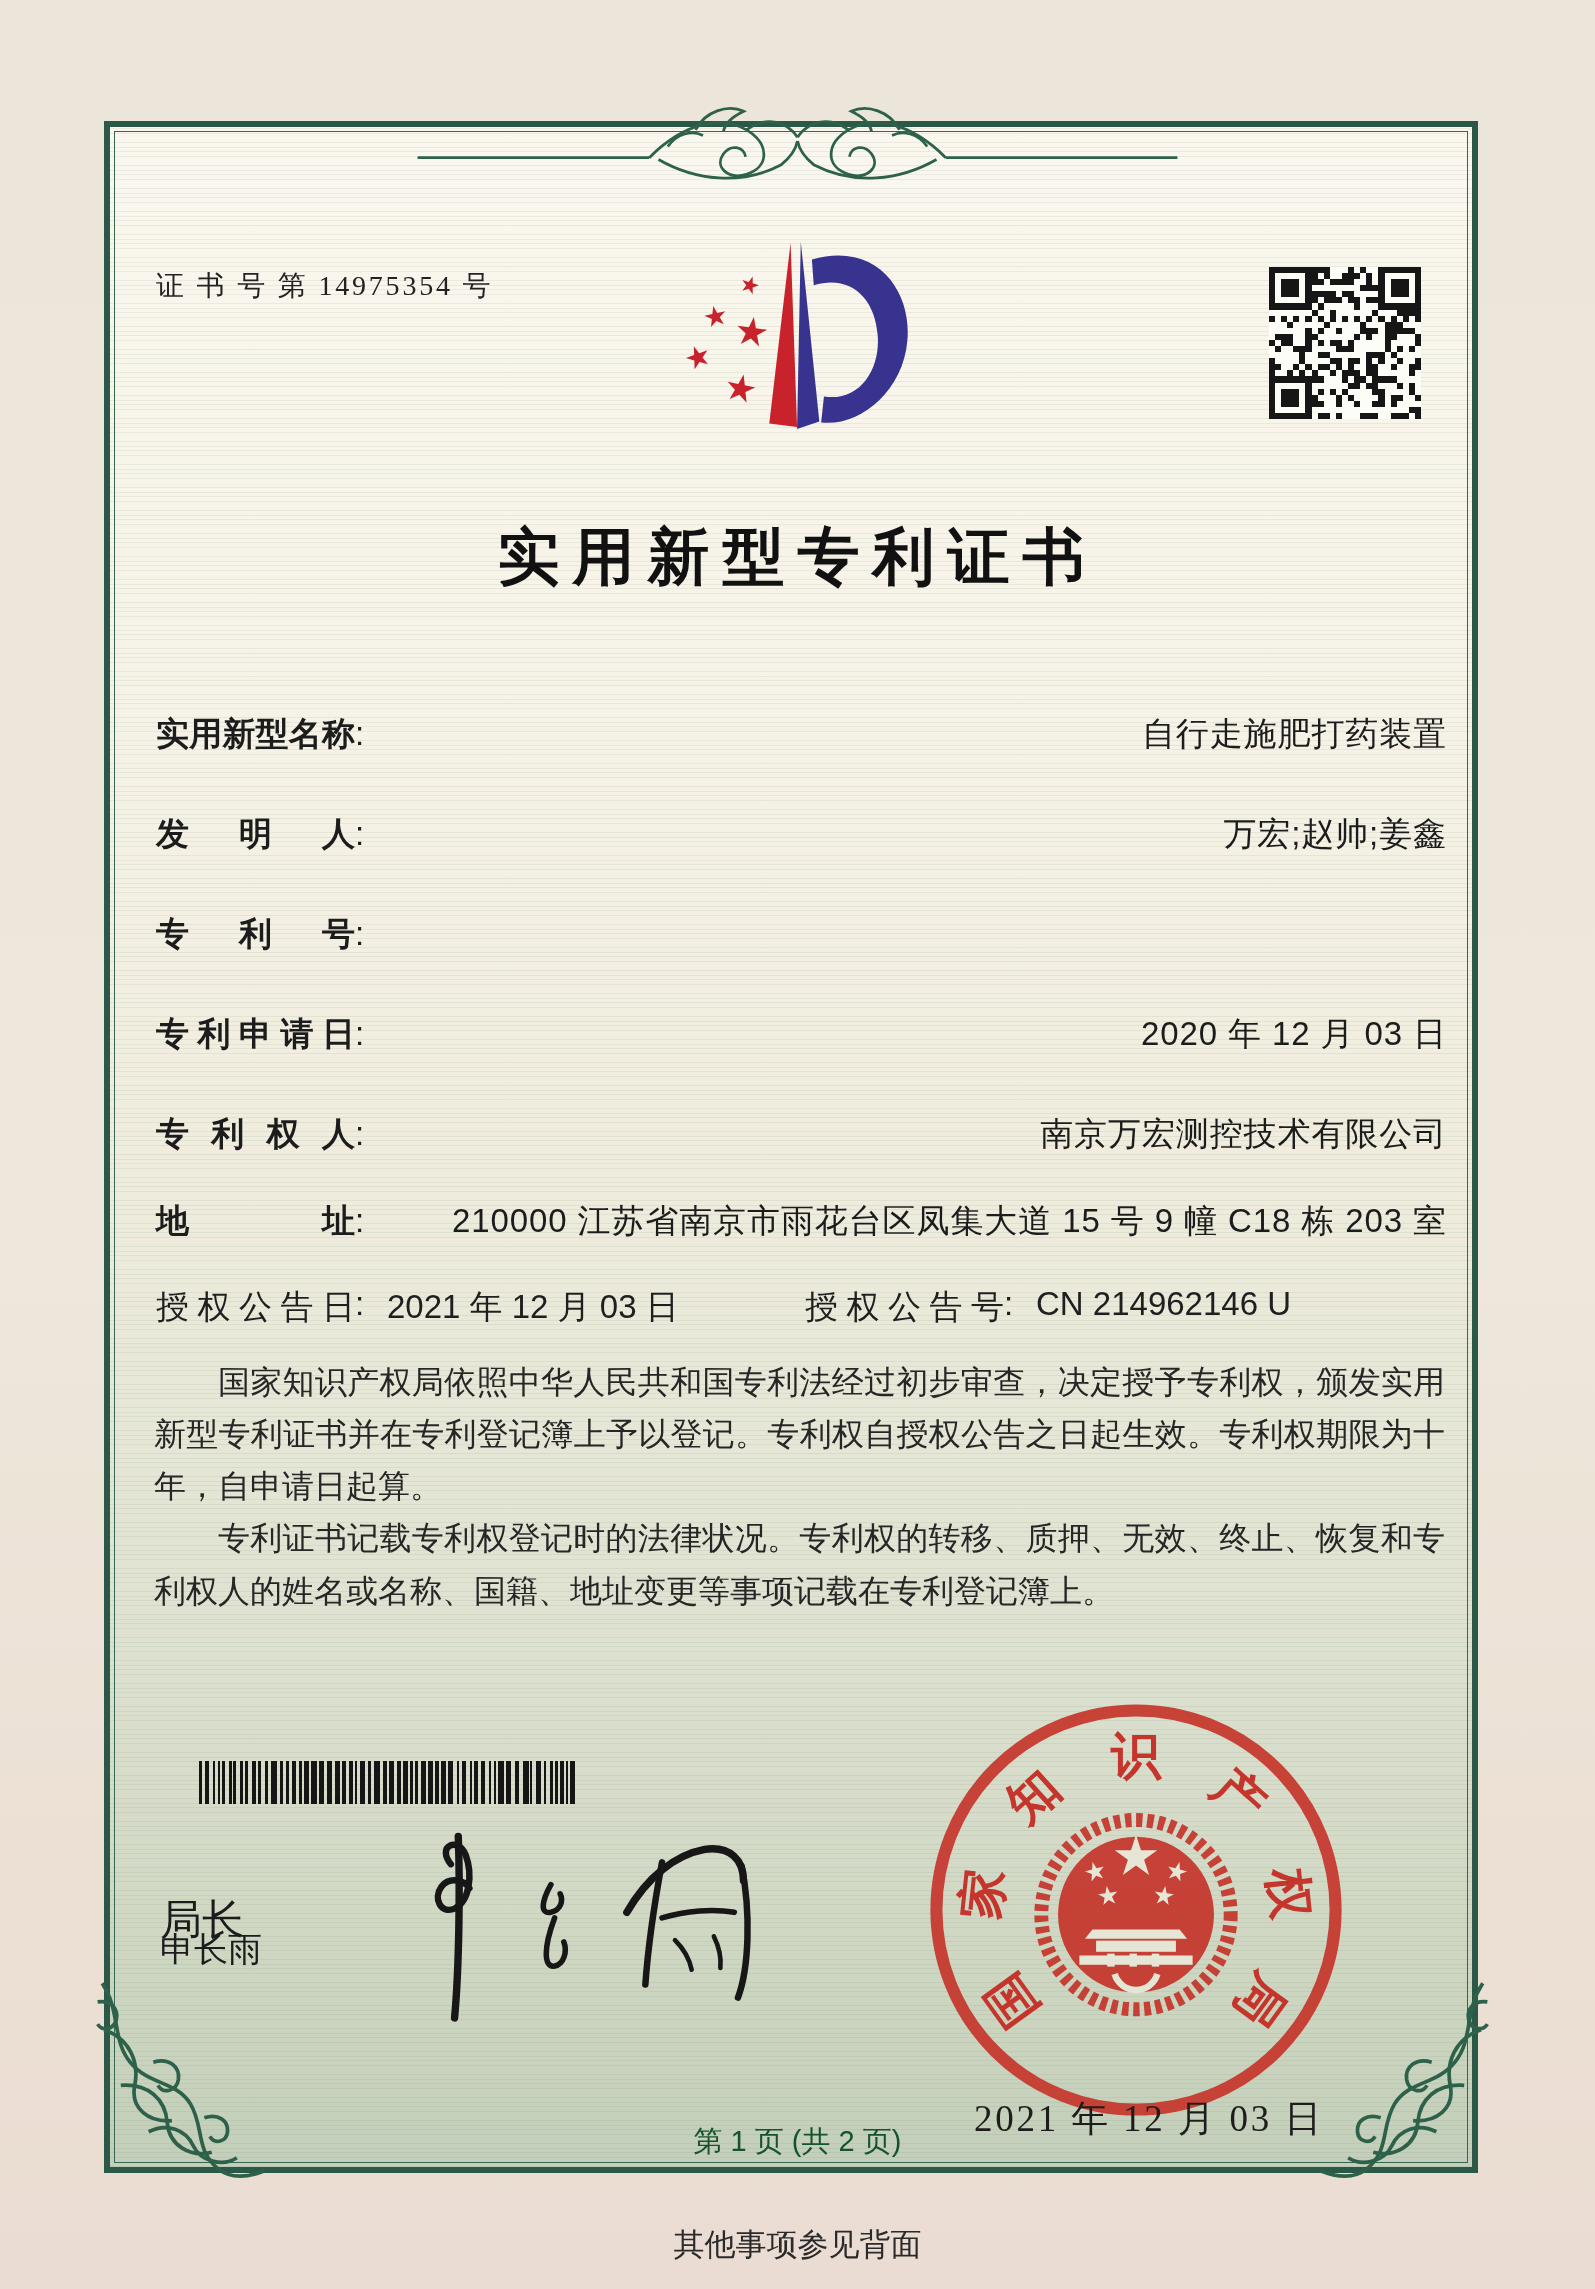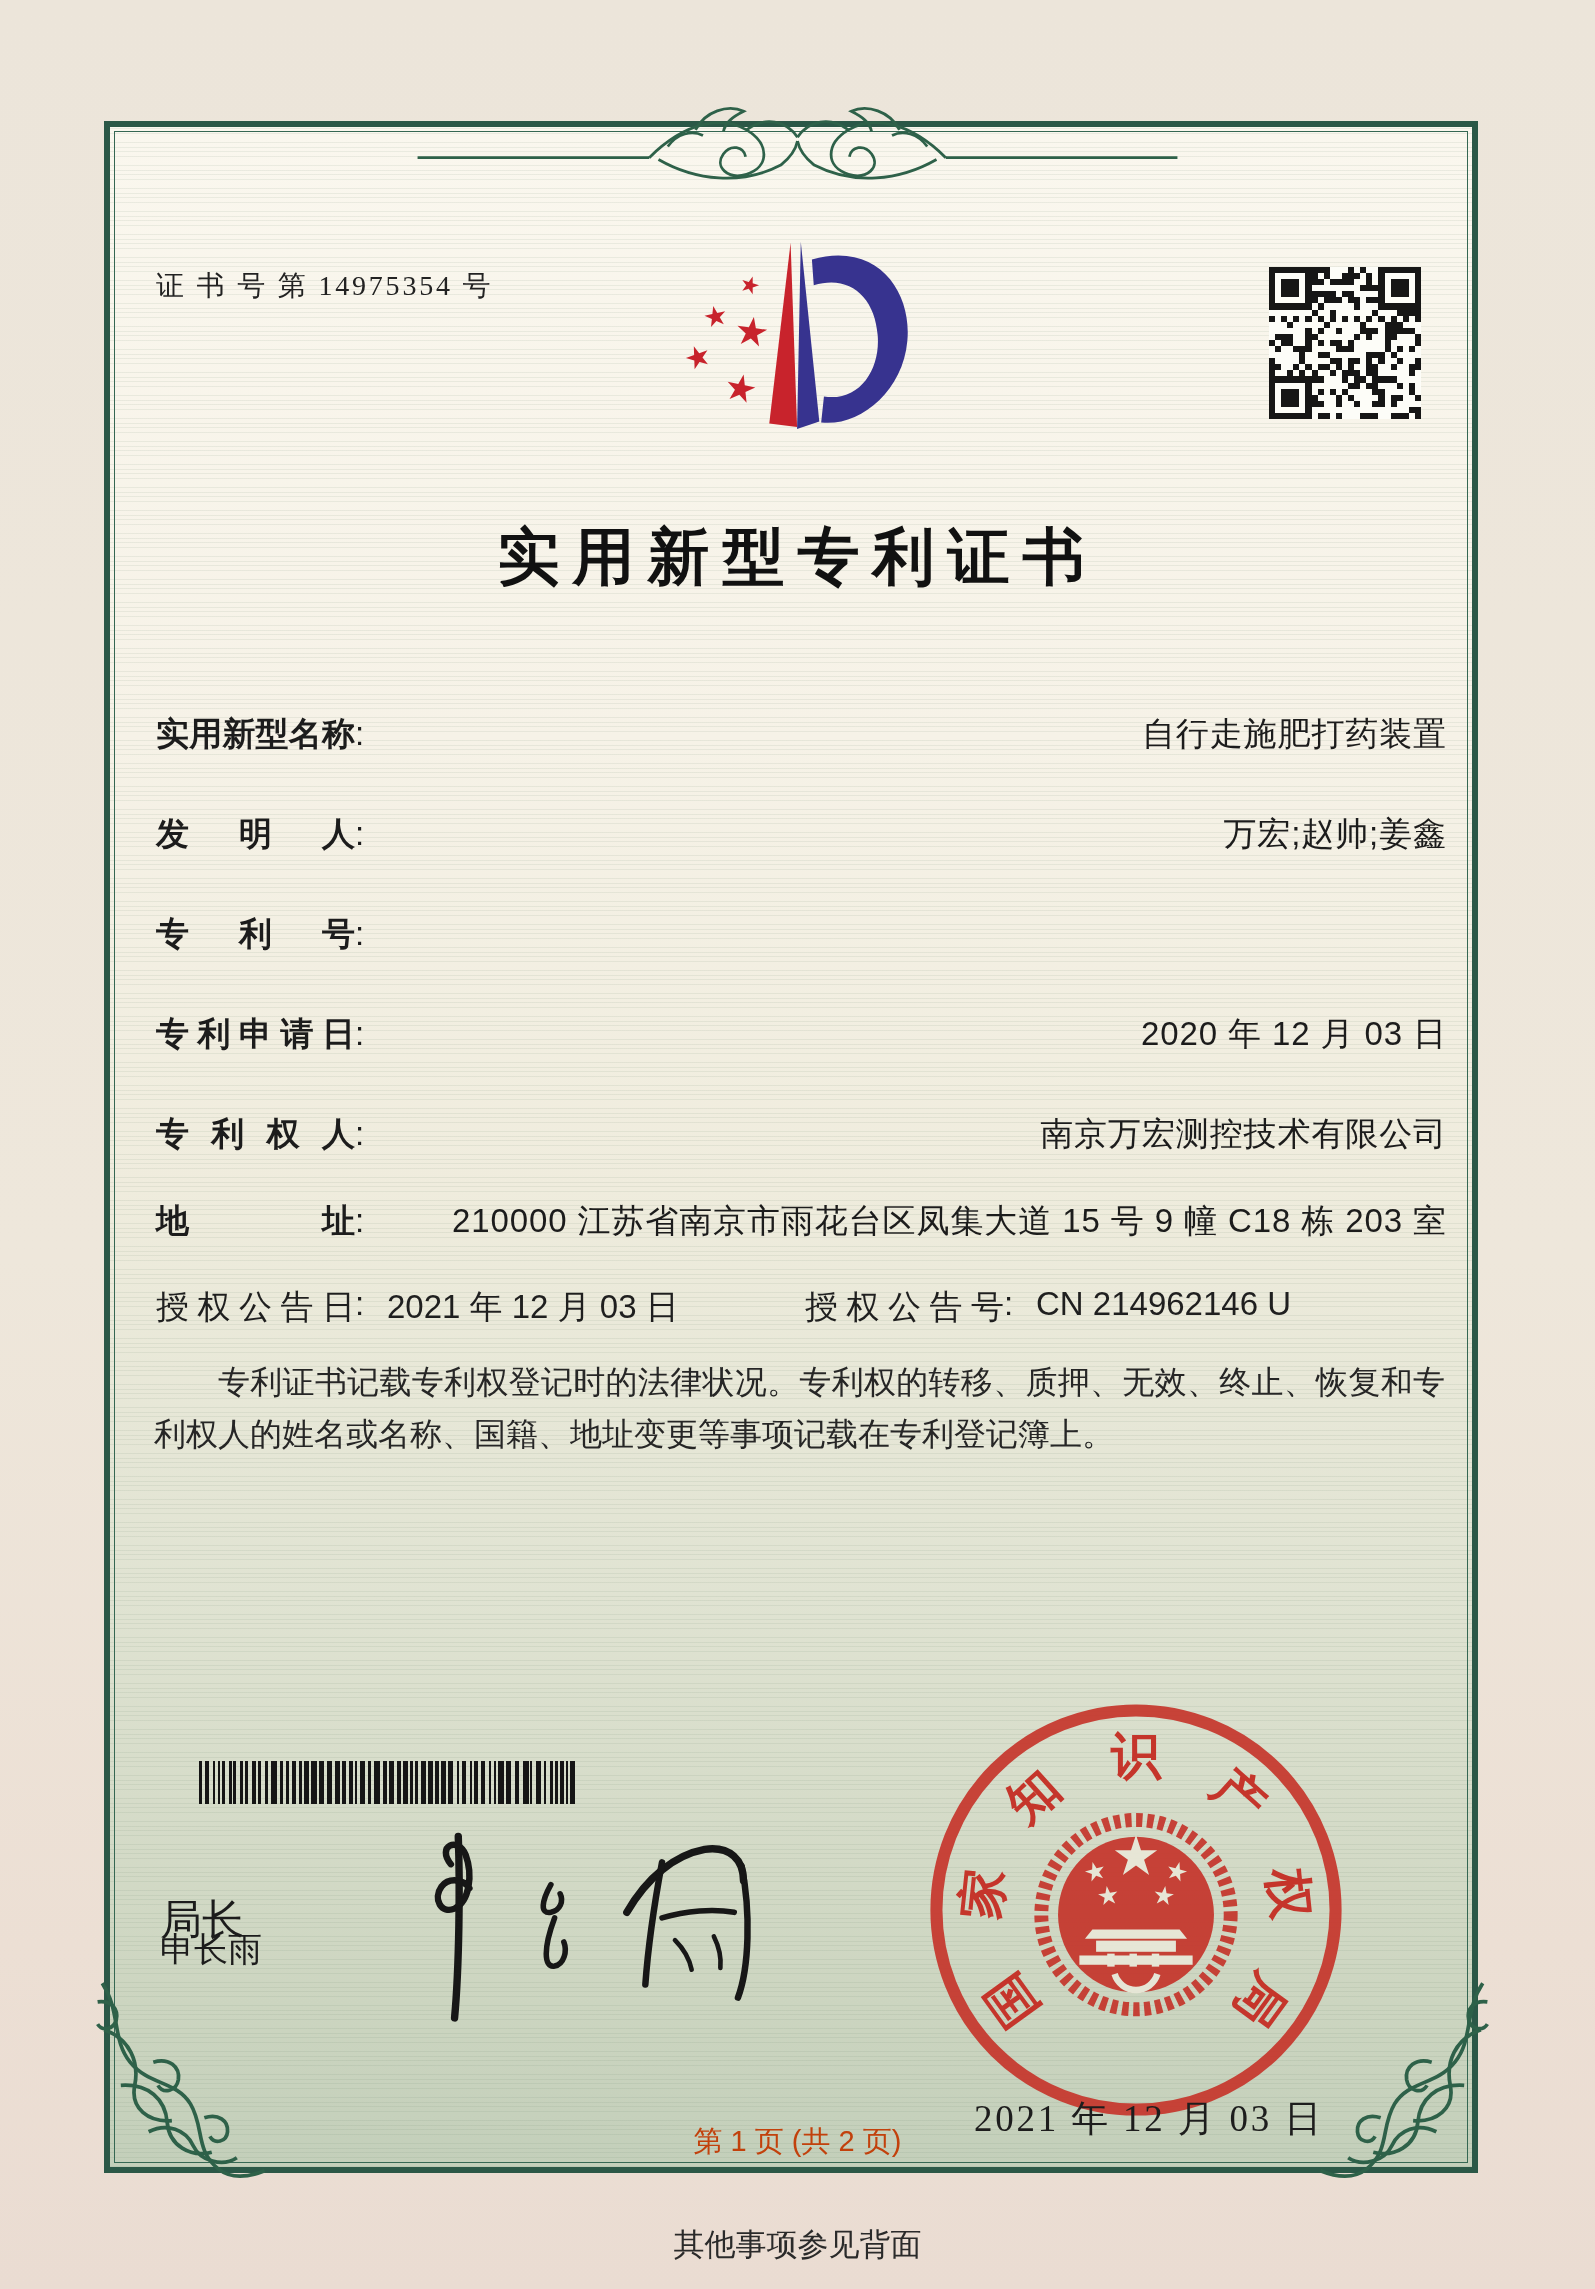--- a/index.html
+++ b/index.html
@@ -54,21 +54,21 @@
   .barcode div.gap{background:transparent;}
   
   .commissioner-label{position:absolute;left:160px;top:1892px;font-size:42px;color:#1c1c1c;}
   .commissioner-name{position:absolute;left:160px;top:1927px;font-size:34px;color:#1c1c1c;}
   .signature{position:absolute;left:369px;top:1829px;width:436px;height:213px;}
   
   .seal{position:absolute;left:916px;top:1690px;width:440px;height:440px;}
   .seal-date{position:absolute;left:954px;top:2094px;width:390px;text-align:center;
     font-size:37px;letter-spacing:2.8px;color:#1d1d1d;font-family:"Liberation Serif",serif;}
   
-  .page-info{position:absolute;left:0;right:0;top:2122px;text-align:center;font-size:29px;color:#c2410c;}
+  .page-info{position:absolute;left:0;right:0;top:2122px;text-align:center;font-size:29px;color:#14532d;}
   .back-note{position:absolute;left:0;right:0;top:2224px;text-align:center;font-size:31px;color:#2a2a2a;}
 </style>
 </head>
 <body>
 
 <div class="frame"></div>
 
 <svg class="ornament" style="left:417px;top:65px;width:761px;height:139px" viewBox="0 0 820 150">
   <g stroke="#2e6149" fill="none" stroke-width="3">
     <path d="M0,100 H250"></path>
@@ -800,20 +800,21 @@
       <span>2021 年 12 月 03 日</span>
   </div>
   <div class="grant-right">
     <span class="g-label">授权公告号</span>
       <span class="f-colon">:</span>
       <span>CN 214962146 U</span>
   </div>
 </div>
 
 <div class="body-text">
+  <p>国家知识产权局依照中华人民共和国专利法经过初步审查，决定授予专利权，颁发实用新型专利证书并在专利登记簿上予以登记。专利权自授权公告之日起生效。专利权期限为十年，自申请日起算。</p>
   <p>专利证书记载专利权登记时的法律状况。专利权的转移、质押、无效、终止、恢复和专利权人的姓名或名称、国籍、地址变更等事项记载在专利登记簿上。</p>
 </div>
 
 <div class="barcode" id="barcode">
     <div style="width: 2.8px; flex: 0 0 auto;"></div>
     <div class="gap" style="width: 3.7px; flex: 0 0 auto;"></div>
     <div style="width: 3.7px; flex: 0 0 auto;"></div>
     <div class="gap" style="width: 3.7px; flex: 0 0 auto;"></div>
     <div style="width: 1.9px; flex: 0 0 auto;"></div>
     <div class="gap" style="width: 3.7px; flex: 0 0 auto;"></div>

